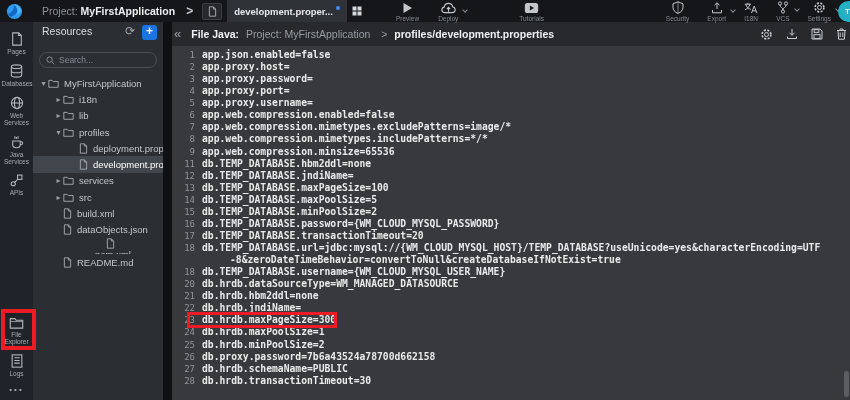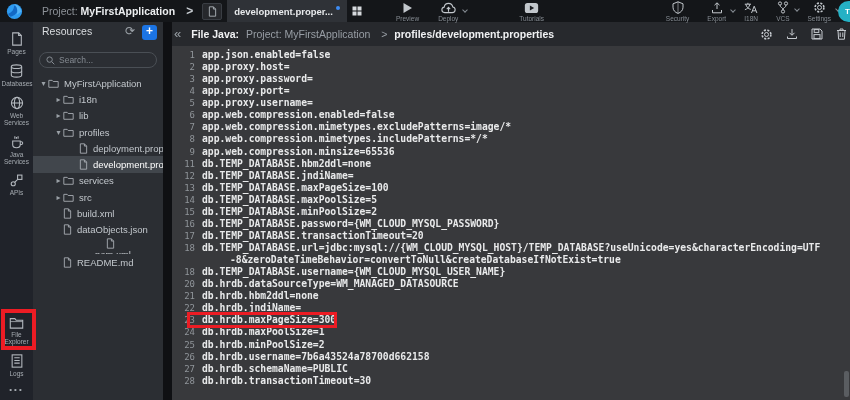--- a/index.html
+++ b/index.html
@@ -555,21 +555,21 @@
       <div class="cl">
         <span class="ln">24</span>
         <span class="code">db.hrdb.maxPoolSize=1</span>
       </div>
       <div class="cl">
         <span class="ln">25</span>
         <span class="code">db.hrdb.minPoolSize=2</span>
       </div>
       <div class="cl">
         <span class="ln">26</span>
-        <span class="code">db.hrdb.username=7b6a43524a78700d662158</span>
+        <span class="code">db.proxy.password=7b6a43524a78700d662158</span>
       </div>
       <div class="cl">
         <span class="ln">27</span>
         <span class="code">db.hrdb.schemaName=PUBLIC</span>
       </div>
       <div class="cl">
         <span class="ln">28</span>
         <span class="code">db.hrdb.transactionTimeout=30</span>
       </div>
     </div>

